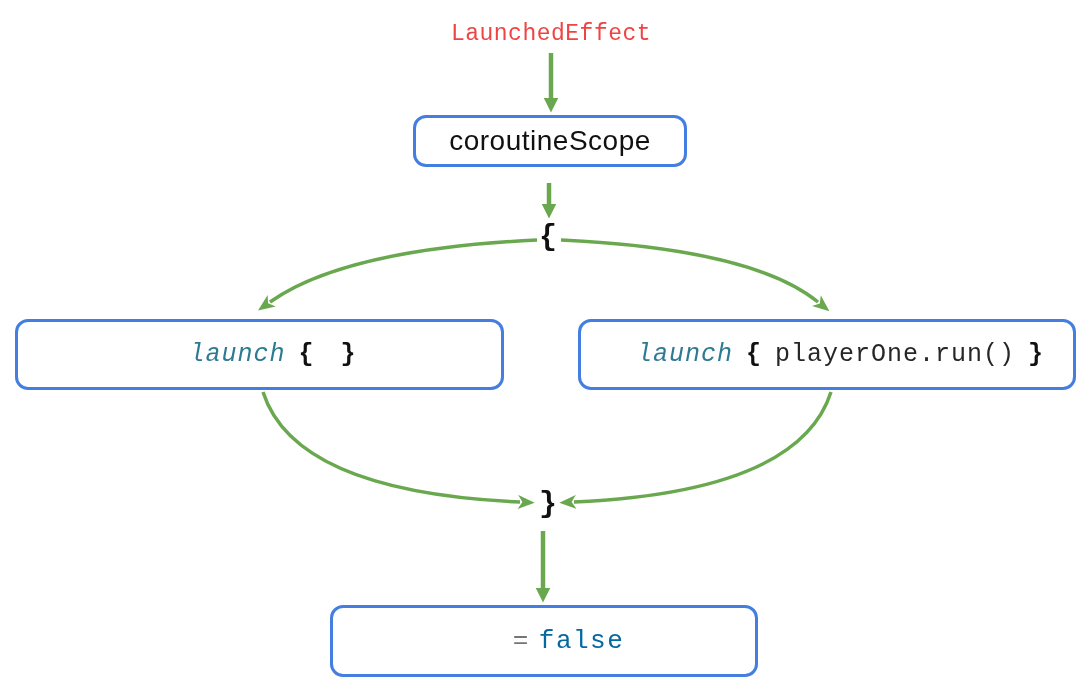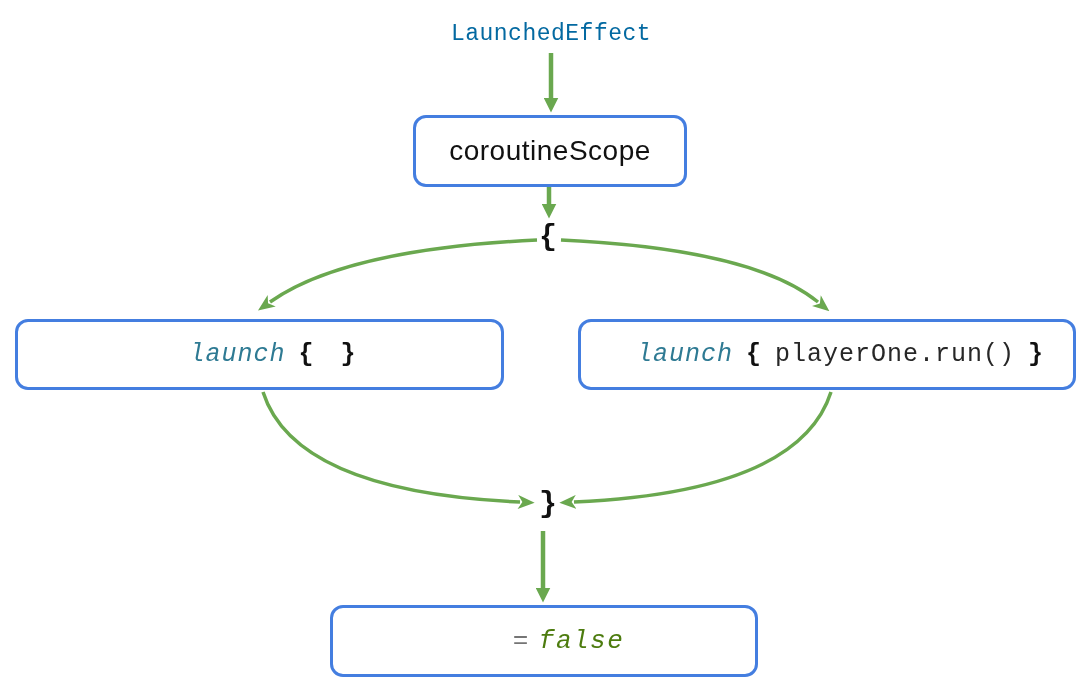--- a/index.html
+++ b/index.html
@@ -15,52 +15,52 @@
   svg.arrows .stroke { stroke: #6aa84f; fill: none; }
   svg.arrows .fillhead { fill: #6aa84f; stroke: none; }
 
   .top-label {
     position: absolute;
     left: 551px; top: 21px;
     transform: translateX(-50%);
     font-size: 23px;
     line-height: 26px;
     letter-spacing: 0.5px;
-    color: #0369a1;
+    color: #ef4444;
     white-space: nowrap;
   }
 
   .node {
     position: absolute;
     background: #ffffff;
     border: 3px solid #447ee0;
     border-radius: 13px;
     box-sizing: border-box;
     display: flex;
     align-items: center;
     justify-content: center;
     white-space: nowrap;
   }
   .scope {
-    left: 413px; top: 115px; width: 274px; height: 72px;
+    left: 413px; top: 115px; width: 274px; height: 52px;
     font-family: "Liberation Sans", sans-serif;
     font-size: 28px; letter-spacing: 0.5px; color: #111111;
   }
   .code { font-size: 25px; letter-spacing: 1px; color: #272727; padding-left: 40px; }
   .code-left  { left: 15px;  top: 319px; width: 489px; height: 71px; }
   .code-right { left: 578px; top: 319px; width: 498px; height: 71px; }
   .kw { color: #2e7a93; font-style: italic; }
   .br { font-weight: bold; color: #111111; margin: 0 13px; }
 
   .result {
     left: 330px; top: 605px; width: 428px; height: 72px;
     font-size: 26px; letter-spacing: 1.5px; color: #272727;
   }
   .op  { color: #757575; margin: 0 9px; }
-  .val { color: #4d7c0f; font-style: italic; }
+  .val { color: #0369a1; }
 
   .connector-brace {
     position: absolute;
     transform: translateX(-50%);
     font-size: 30px; line-height: 30px;
     font-weight: bold;
     color: #111111;
   }
   .brace-open  { left: 548px; top: 222px; }
   .brace-close { left: 548px; top: 489px; }

